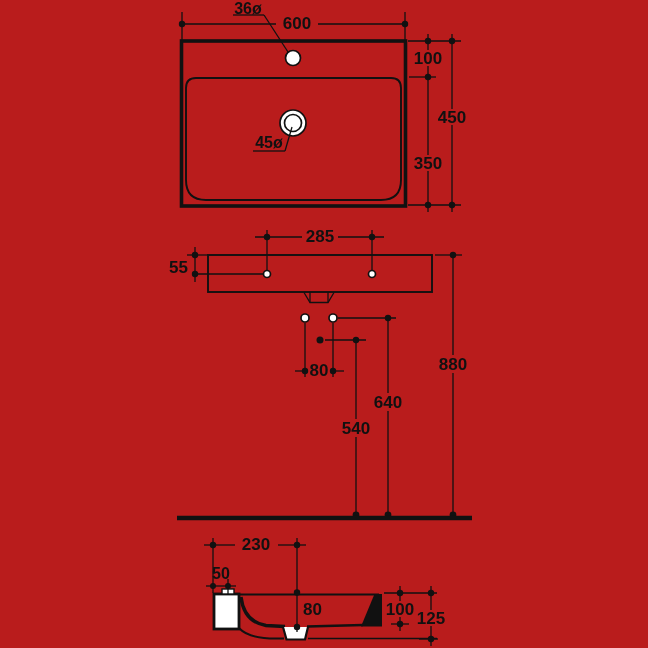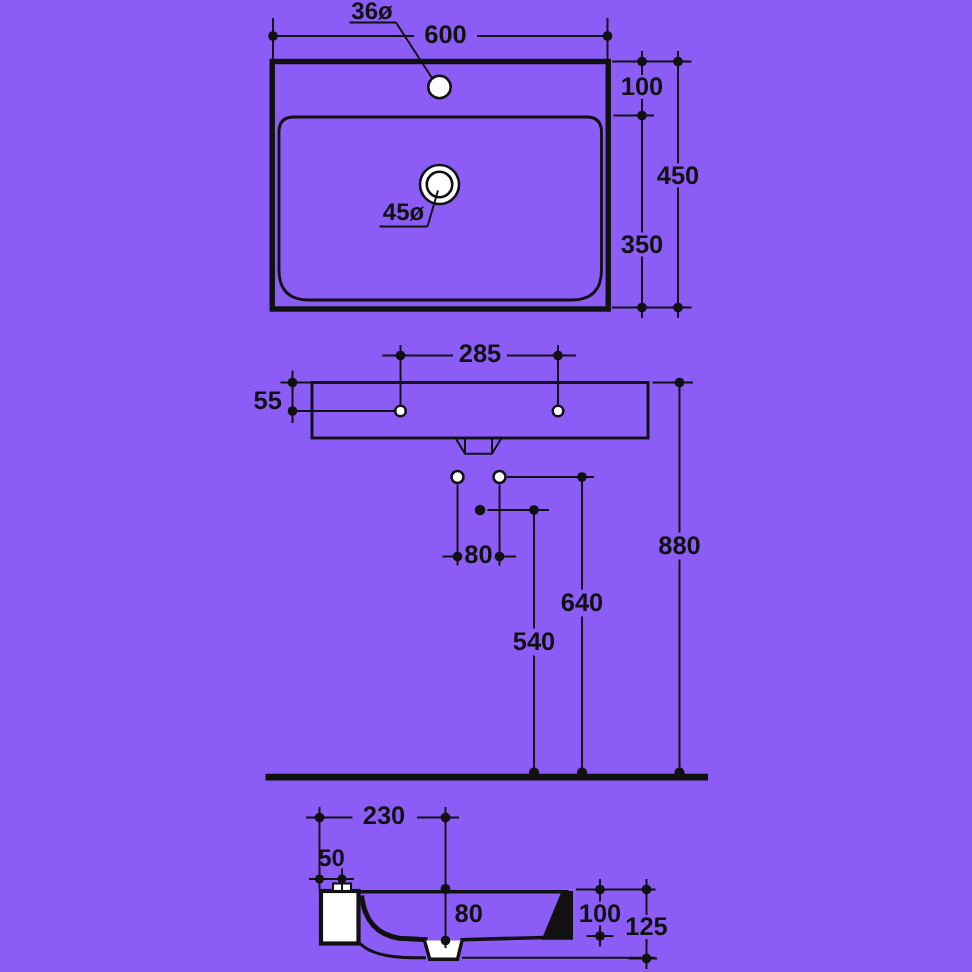--- a/index.html
+++ b/index.html
@@ -1,16 +1,16 @@
 <!DOCTYPE html>
 <html><head>
 <meta charset="utf-8">
 <style>
   html,body{margin:0;padding:0;background:#ffffff;}
-  .stage{width:648px;height:648px;position:relative;background:#8b5cf6;overflow:hidden;}
+  .stage{width:648px;height:648px;position:relative;background:#b91c1c;overflow:hidden;}
   svg{display:block;}
   text{font-family:"Liberation Sans","DejaVu Sans",sans-serif;font-weight:bold;fill:#111111;}
   .dim{font-size:17px;}
   .dim-sm{font-size:16px;}
   .ln{stroke:#111111;stroke-width:1.3;fill:none;}
   .thick{stroke:#111111;stroke-width:3.6;fill:none;}
   .med{stroke:#111111;stroke-width:1.9;fill:none;}
   .prof{stroke:#111111;stroke-width:2.4;fill:none;}
   .dot{fill:#111111;stroke:none;}
   .hole{fill:#ffffff;stroke:#111111;stroke-width:1.7;}

